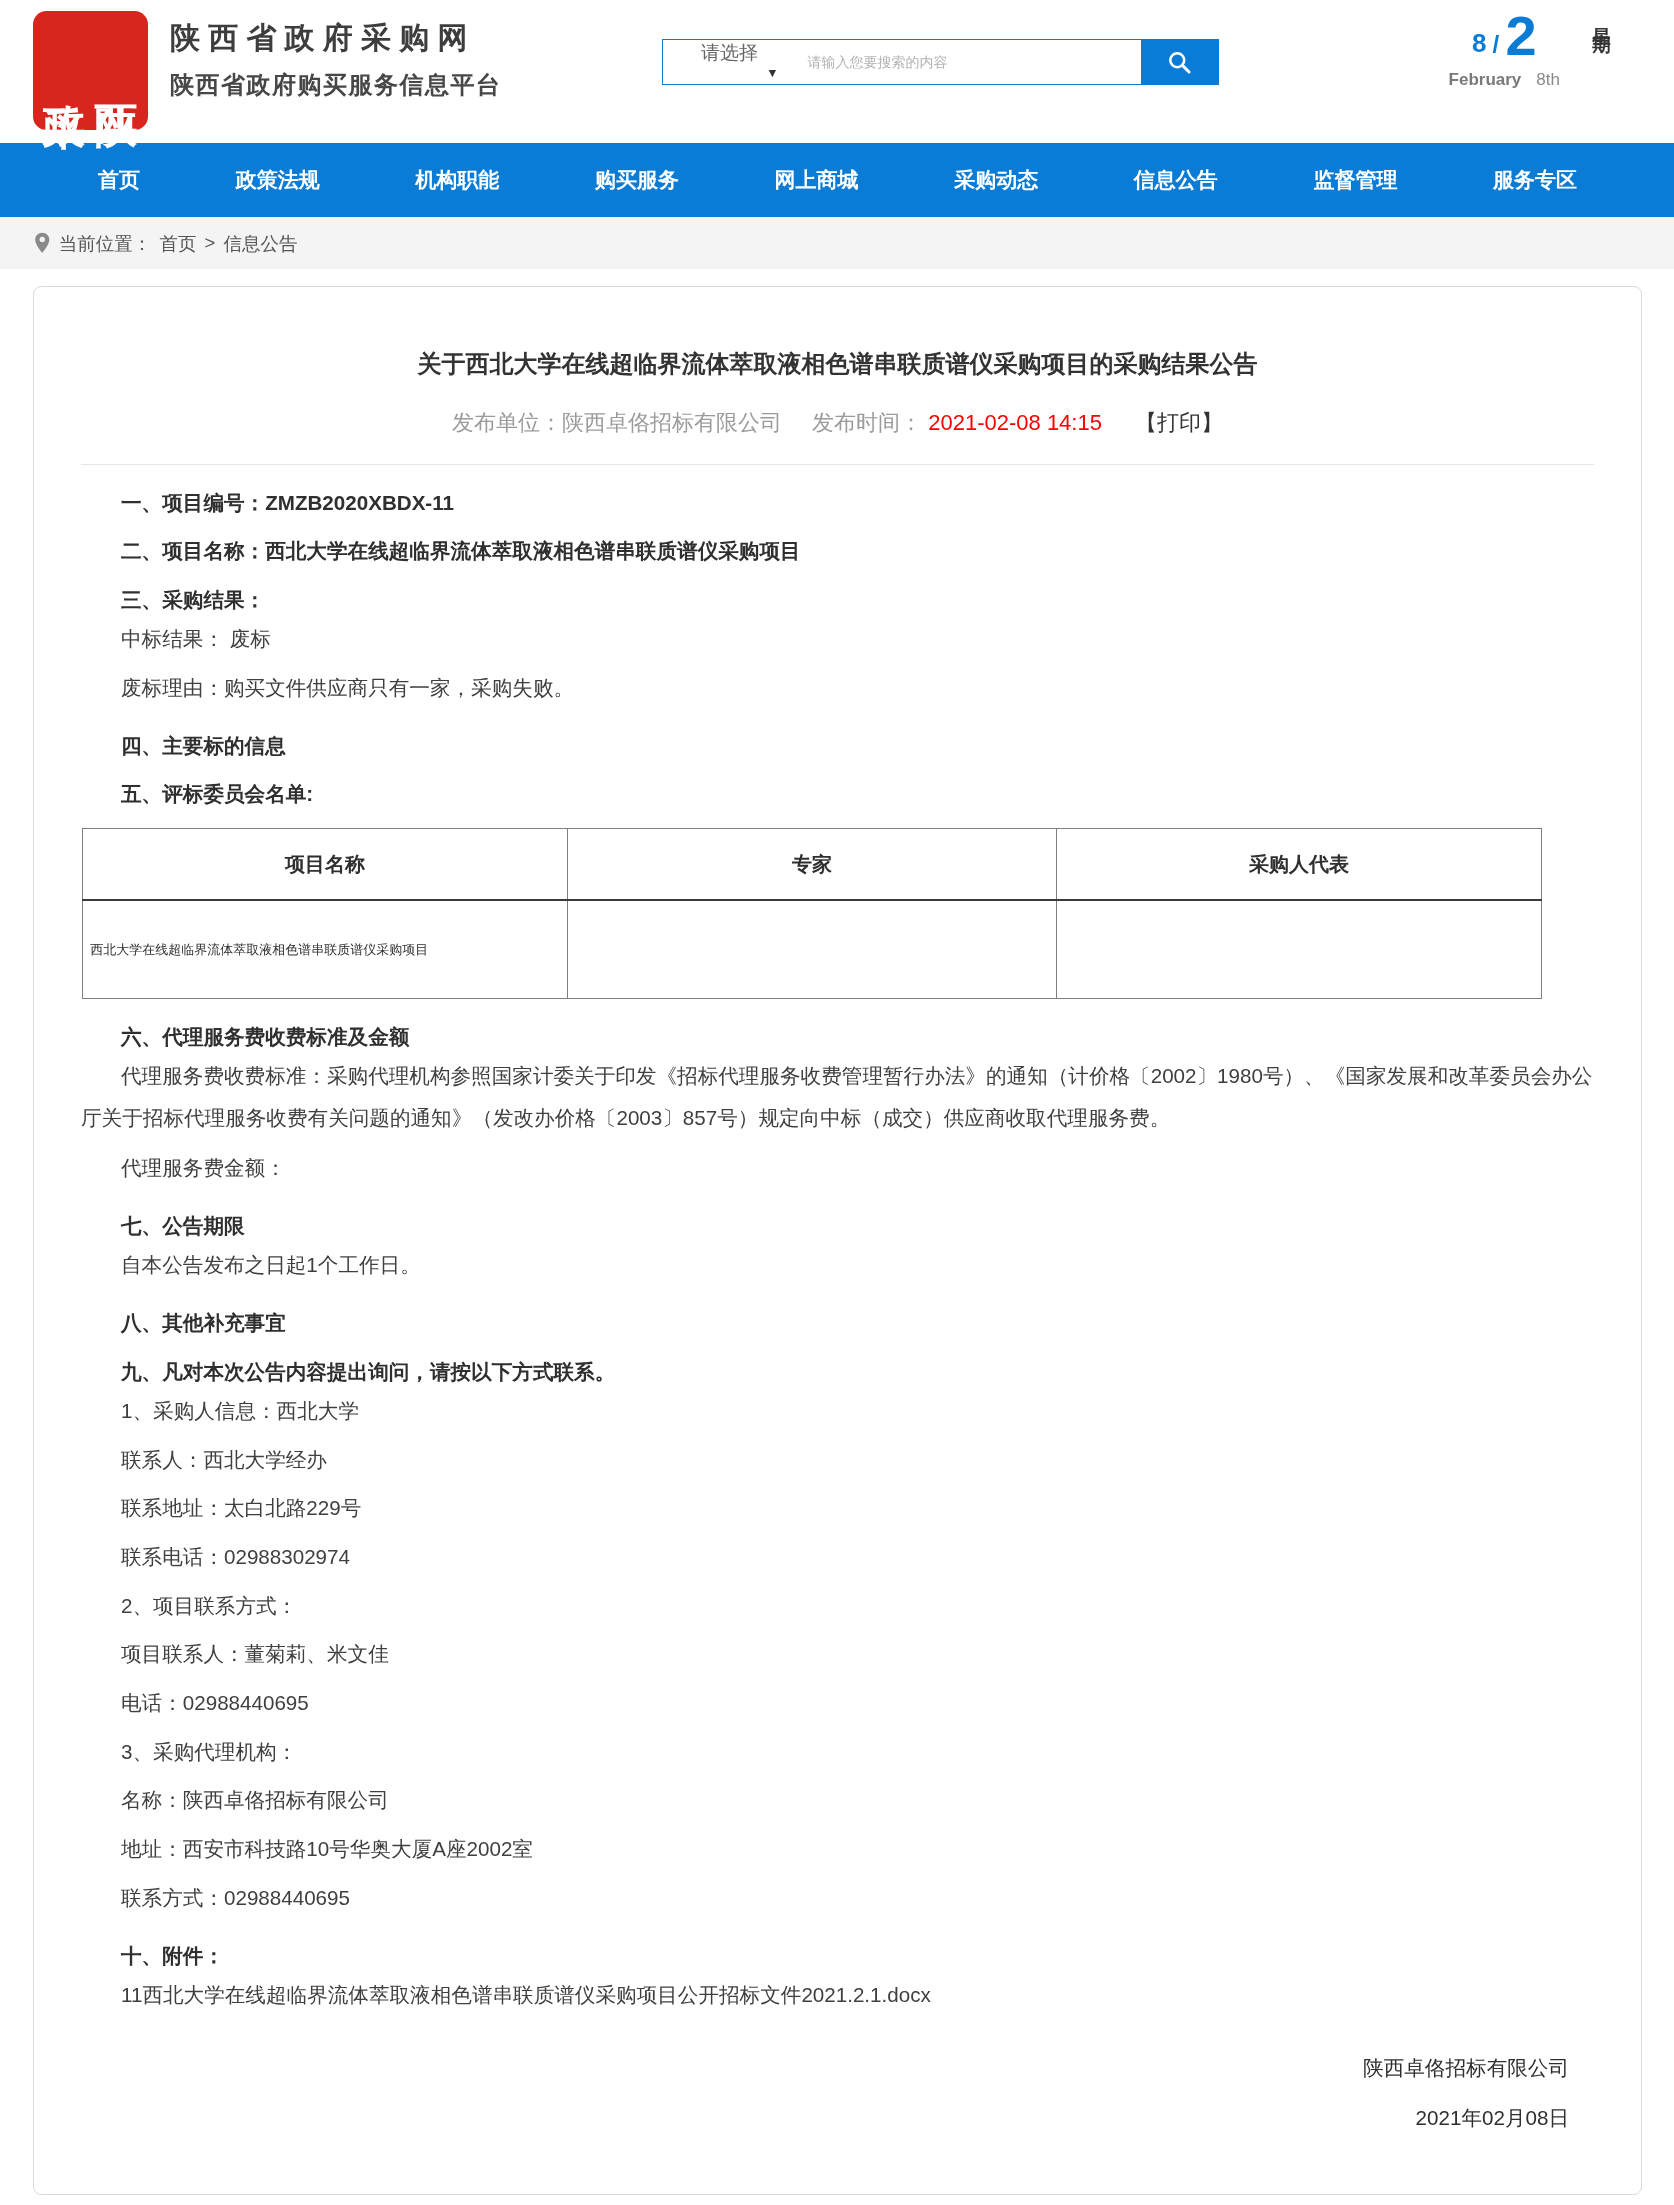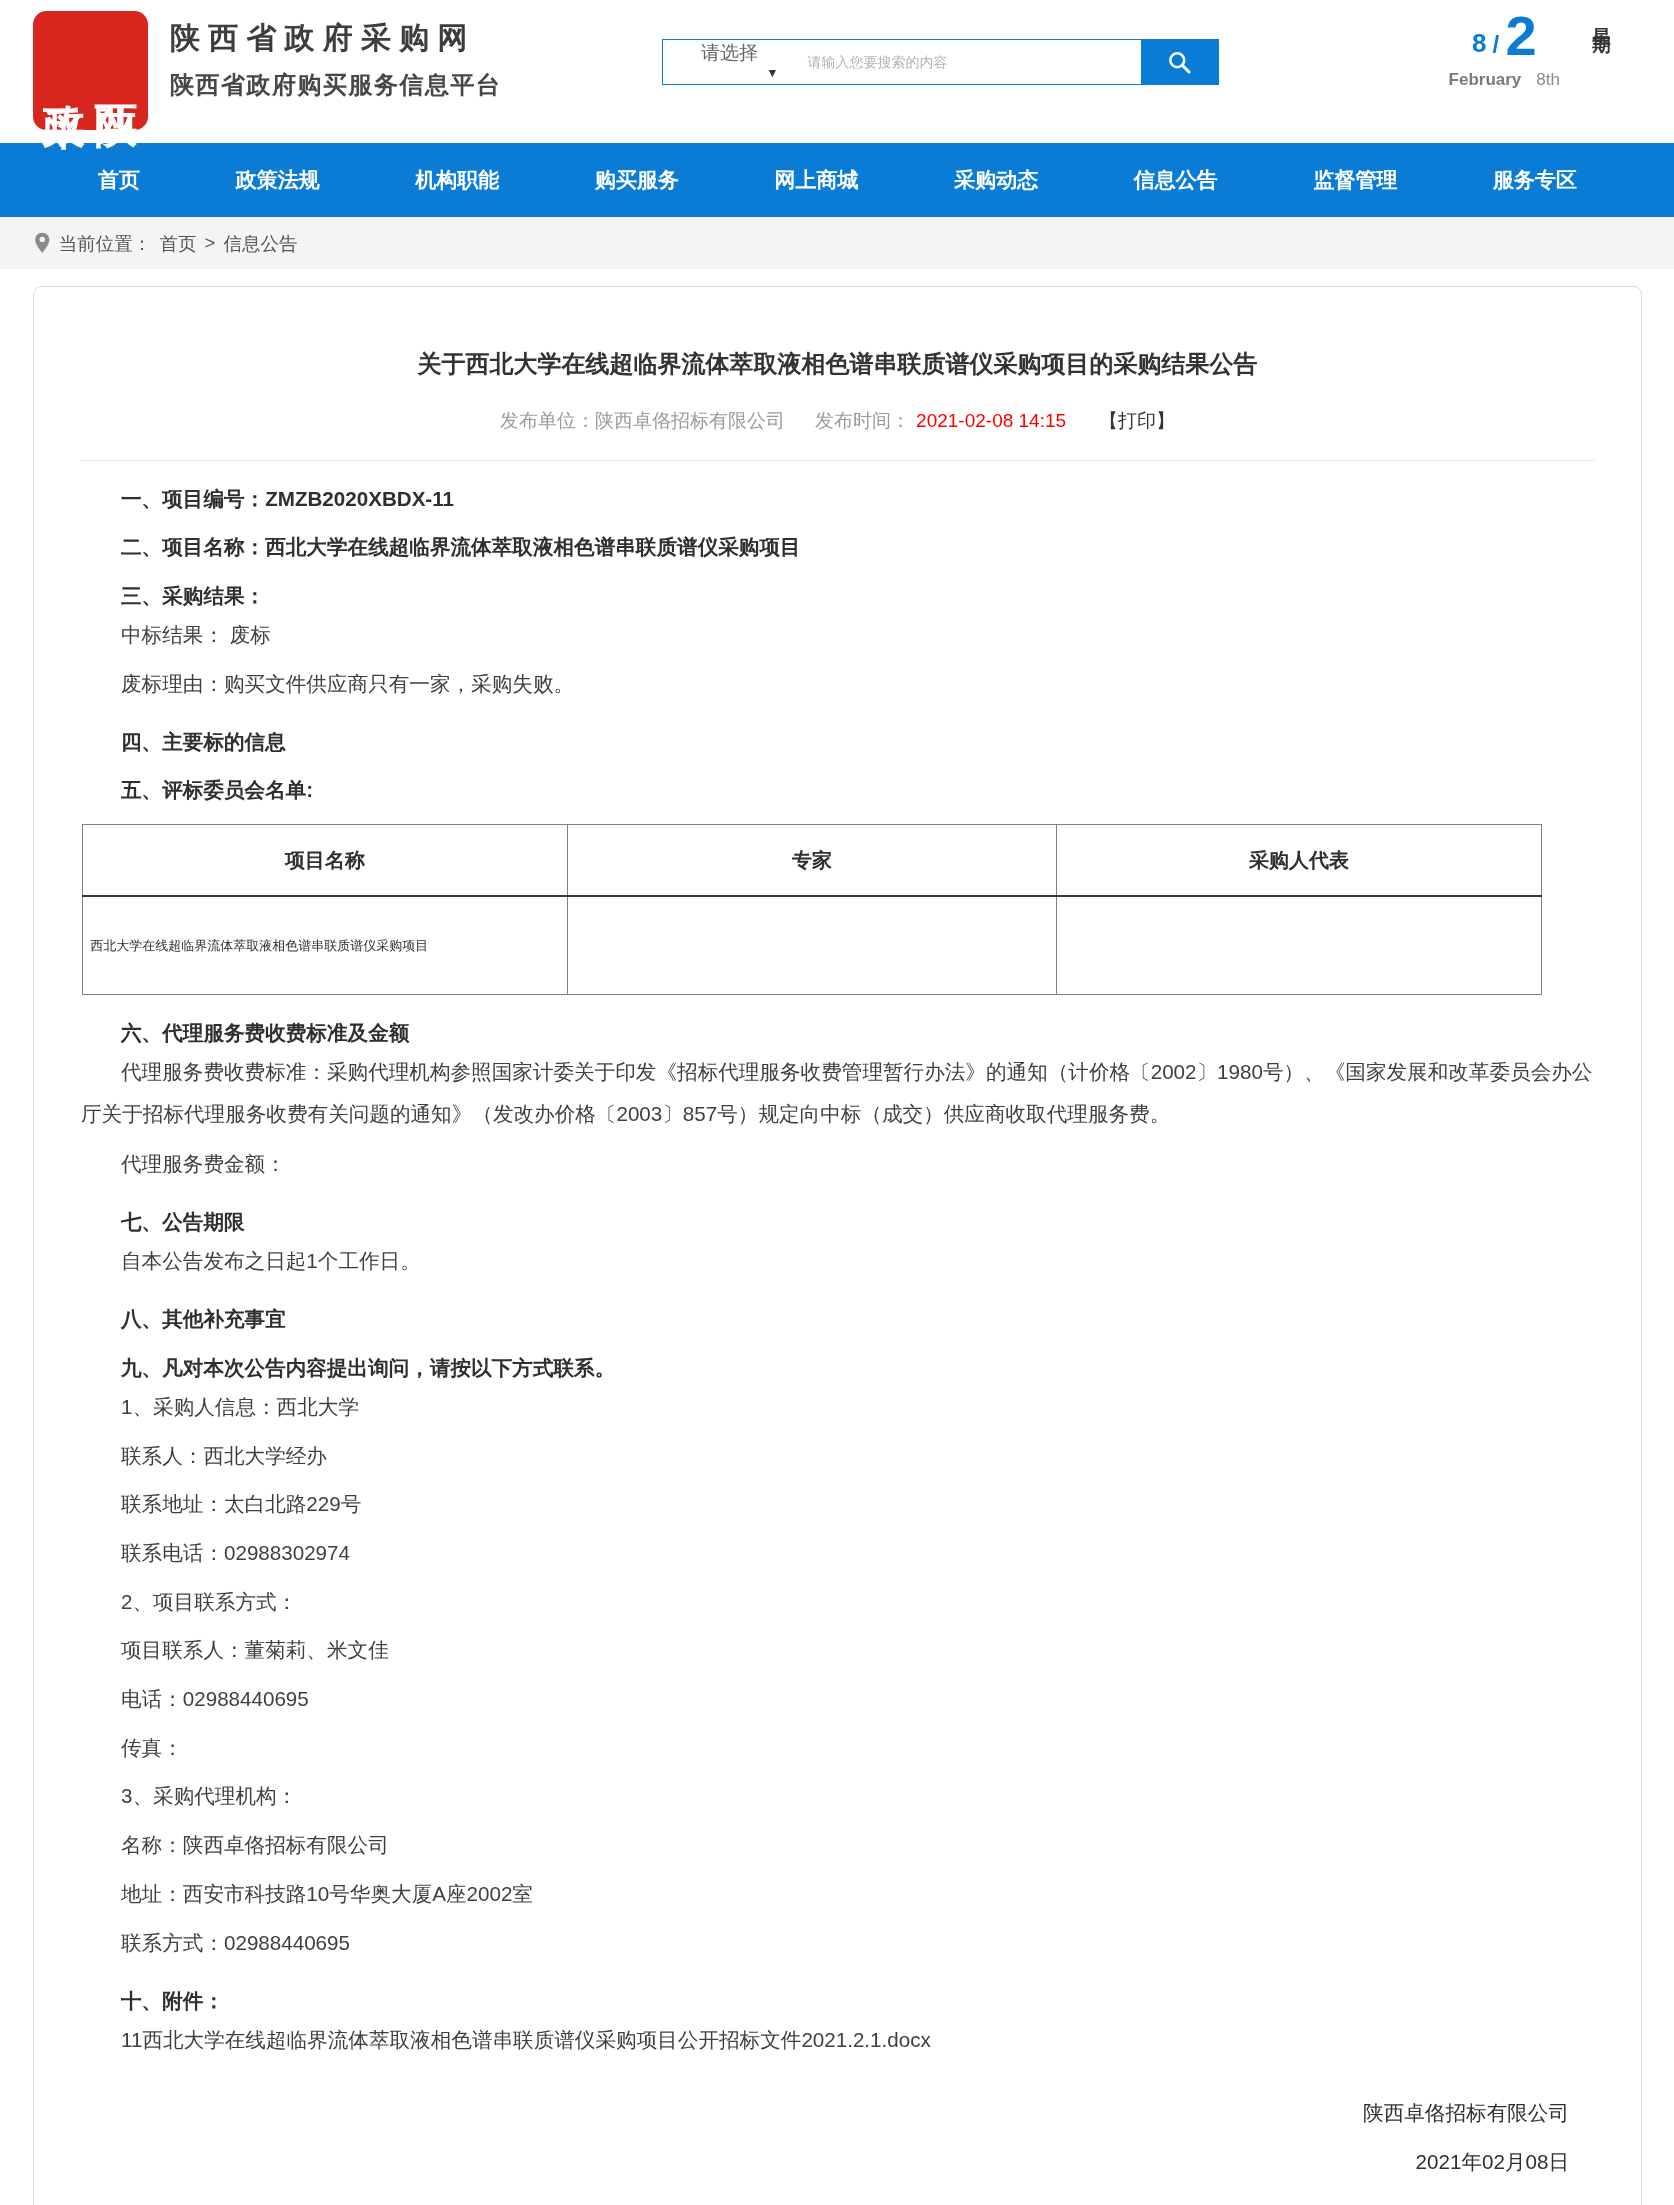--- a/index.html
+++ b/index.html
@@ -47,21 +47,21 @@
 
   
   .crumb { height: 52px; background: #f4f4f4; display: flex; align-items: center;
            padding-left: 34px; font-size: 18.5px; color: #555; gap: 8.2px; }
   .crumb a { color: #555; text-decoration: none; cursor: pointer; }
 
   
   .card { margin: 16.5px 33px 0; min-height: 1708px; background: #fff; border: 1px solid #d9d9d9;
           border-radius: 8.2px; padding-bottom: 62px; }
   .article-title { margin-top: 61px; text-align: center; font-size: 24px; font-weight: bold; color: #333; }
-  .meta { margin-top: 28px; text-align: center; font-size: 19px; color: #9b9b9b; }
+  .meta { margin-top: 28px; text-align: center; font-size: 22px; color: #9b9b9b; }
   .meta .time { color: #ff0000; margin-left: 6.2px; }
   .meta .gap { display: inline-block; width: 30px; }
   .meta .print { color: #333; margin-left: 33px; cursor: pointer; }
   .divider { margin: 26px 47px 0; border-top: 1px solid #e6e6e6; }
 
   .content { padding: 0 47px; font-size: 20.6px; color: #3f3f3f; }
   .line-h { margin-top: 23px; line-height: 20.6px; font-weight: bold; color: #2f2f2f; padding-left: 40px; }
   .line-h.gap-lg { margin-top: 28px; }
   .line-p { margin-top: 7.7px; line-height: 41px; padding-left: 40px; }
   .line-para { margin-top: 7.7px; line-height: 42px; text-indent: 40px; padding-left: 0; }
@@ -186,21 +186,20 @@
     <div class="line-p">自本公告发布之日起1个工作日。</div>
     <div class="line-h gap-lg">八、其他补充事宜</div>
     <div class="line-h gap-lg">九、凡对本次公告内容提出询问，请按以下方式联系。</div>
     <div class="line-p">1、采购人信息：西北大学</div>
     <div class="line-p">联系人：西北大学经办</div>
     <div class="line-p">联系地址：太白北路229号</div>
     <div class="line-p">联系电话：02988302974</div>
     <div class="line-p">2、项目联系方式：</div>
     <div class="line-p">项目联系人：董菊莉、米文佳</div>
     <div class="line-p">电话：02988440695</div>
-    <div class="line-p">传真：</div>
     <div class="line-p">3、采购代理机构：</div>
     <div class="line-p">名称：陕西卓佫招标有限公司</div>
     <div class="line-p">地址：西安市科技路10号华奥大厦A座2002室</div>
     <div class="line-p">联系方式：02988440695</div>
     <div class="line-h gap-lg">十、附件：</div>
     <div class="line-p attach">11西北大学在线超临界流体萃取液相色谱串联质谱仪采购项目公开招标文件2021.2.1.docx</div>
   </div>
 
   <div class="sign">
     <div>陕西卓佫招标有限公司</div>

